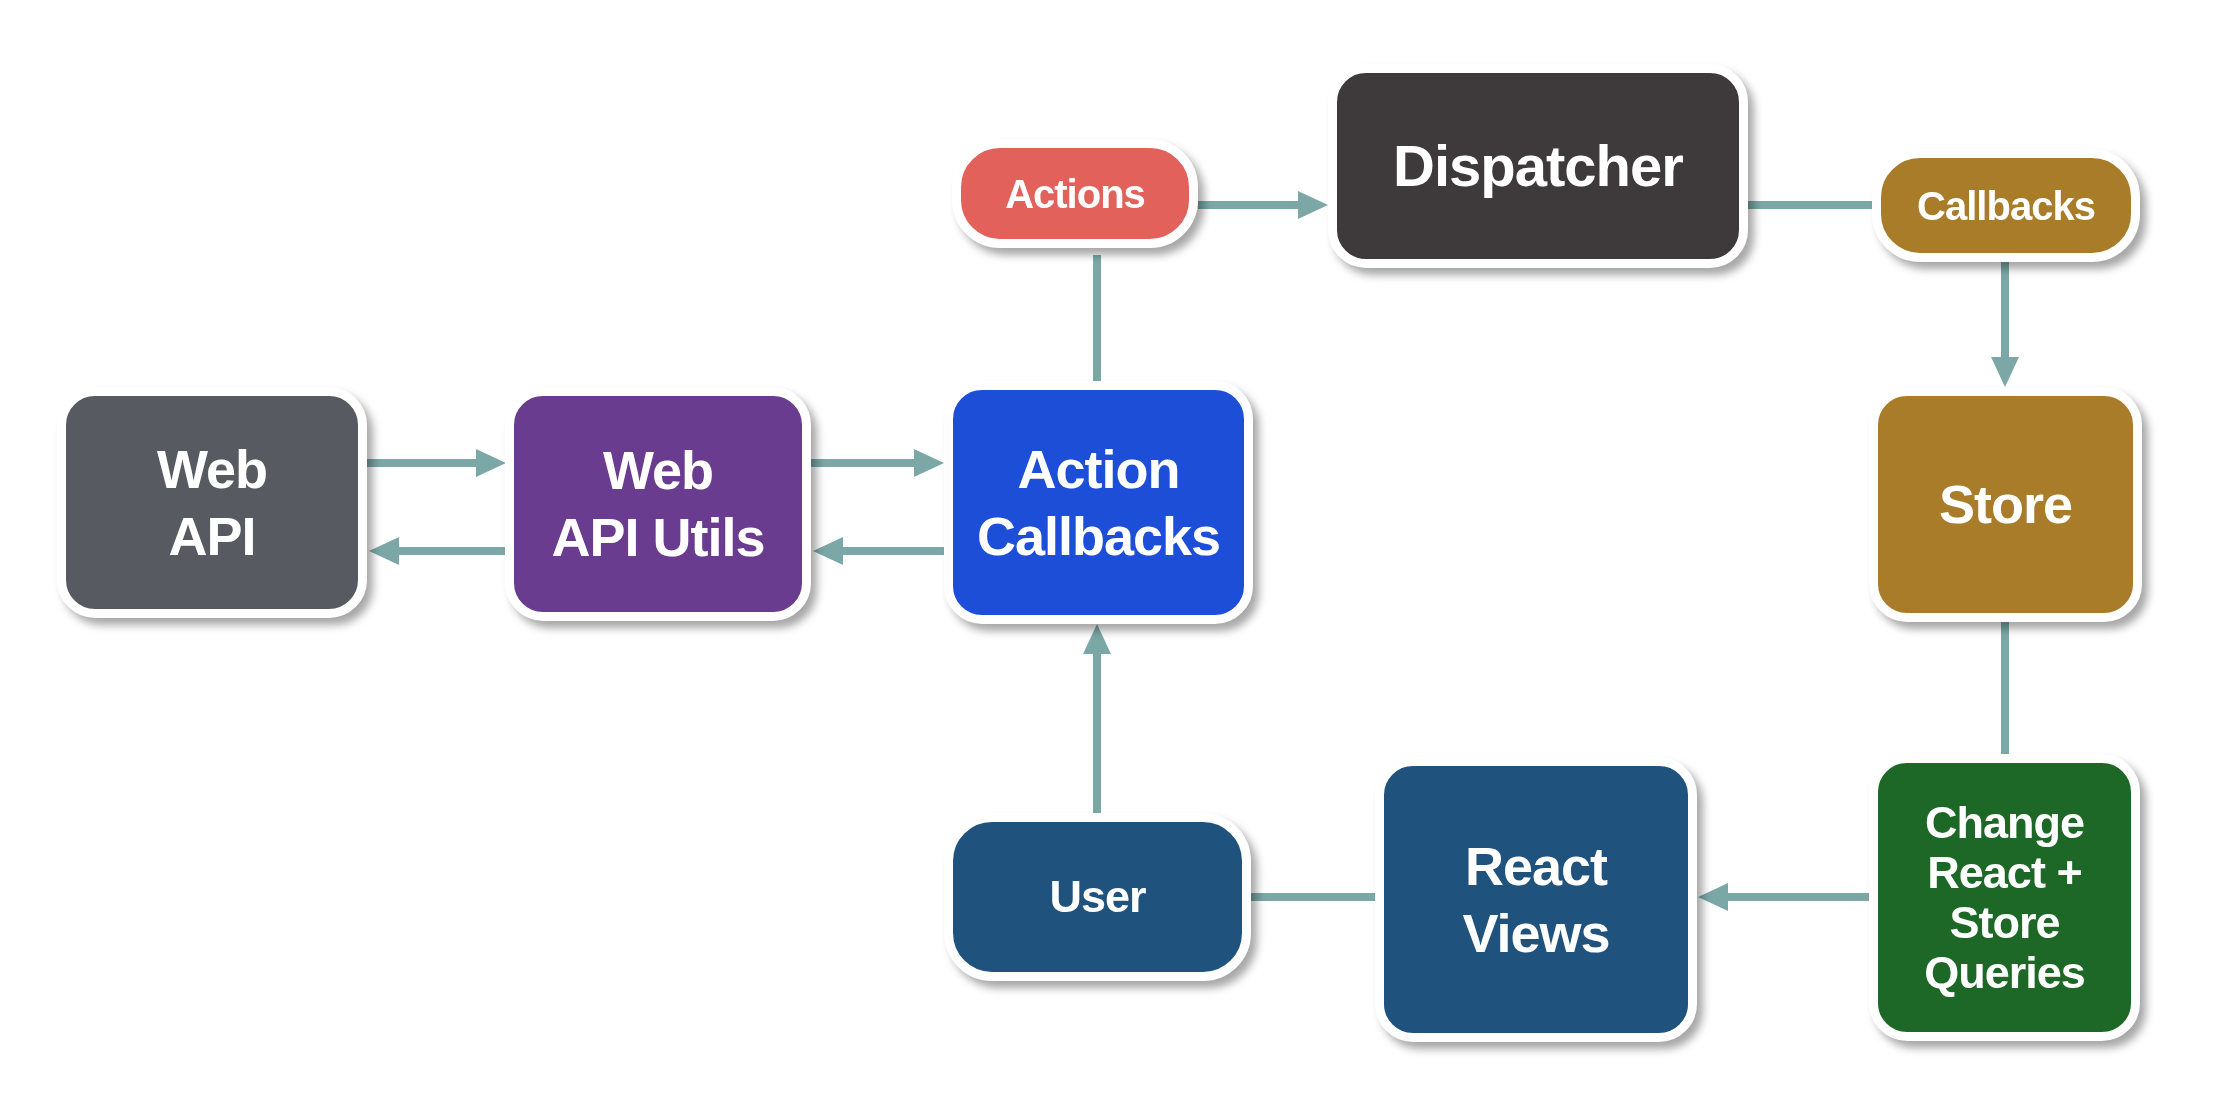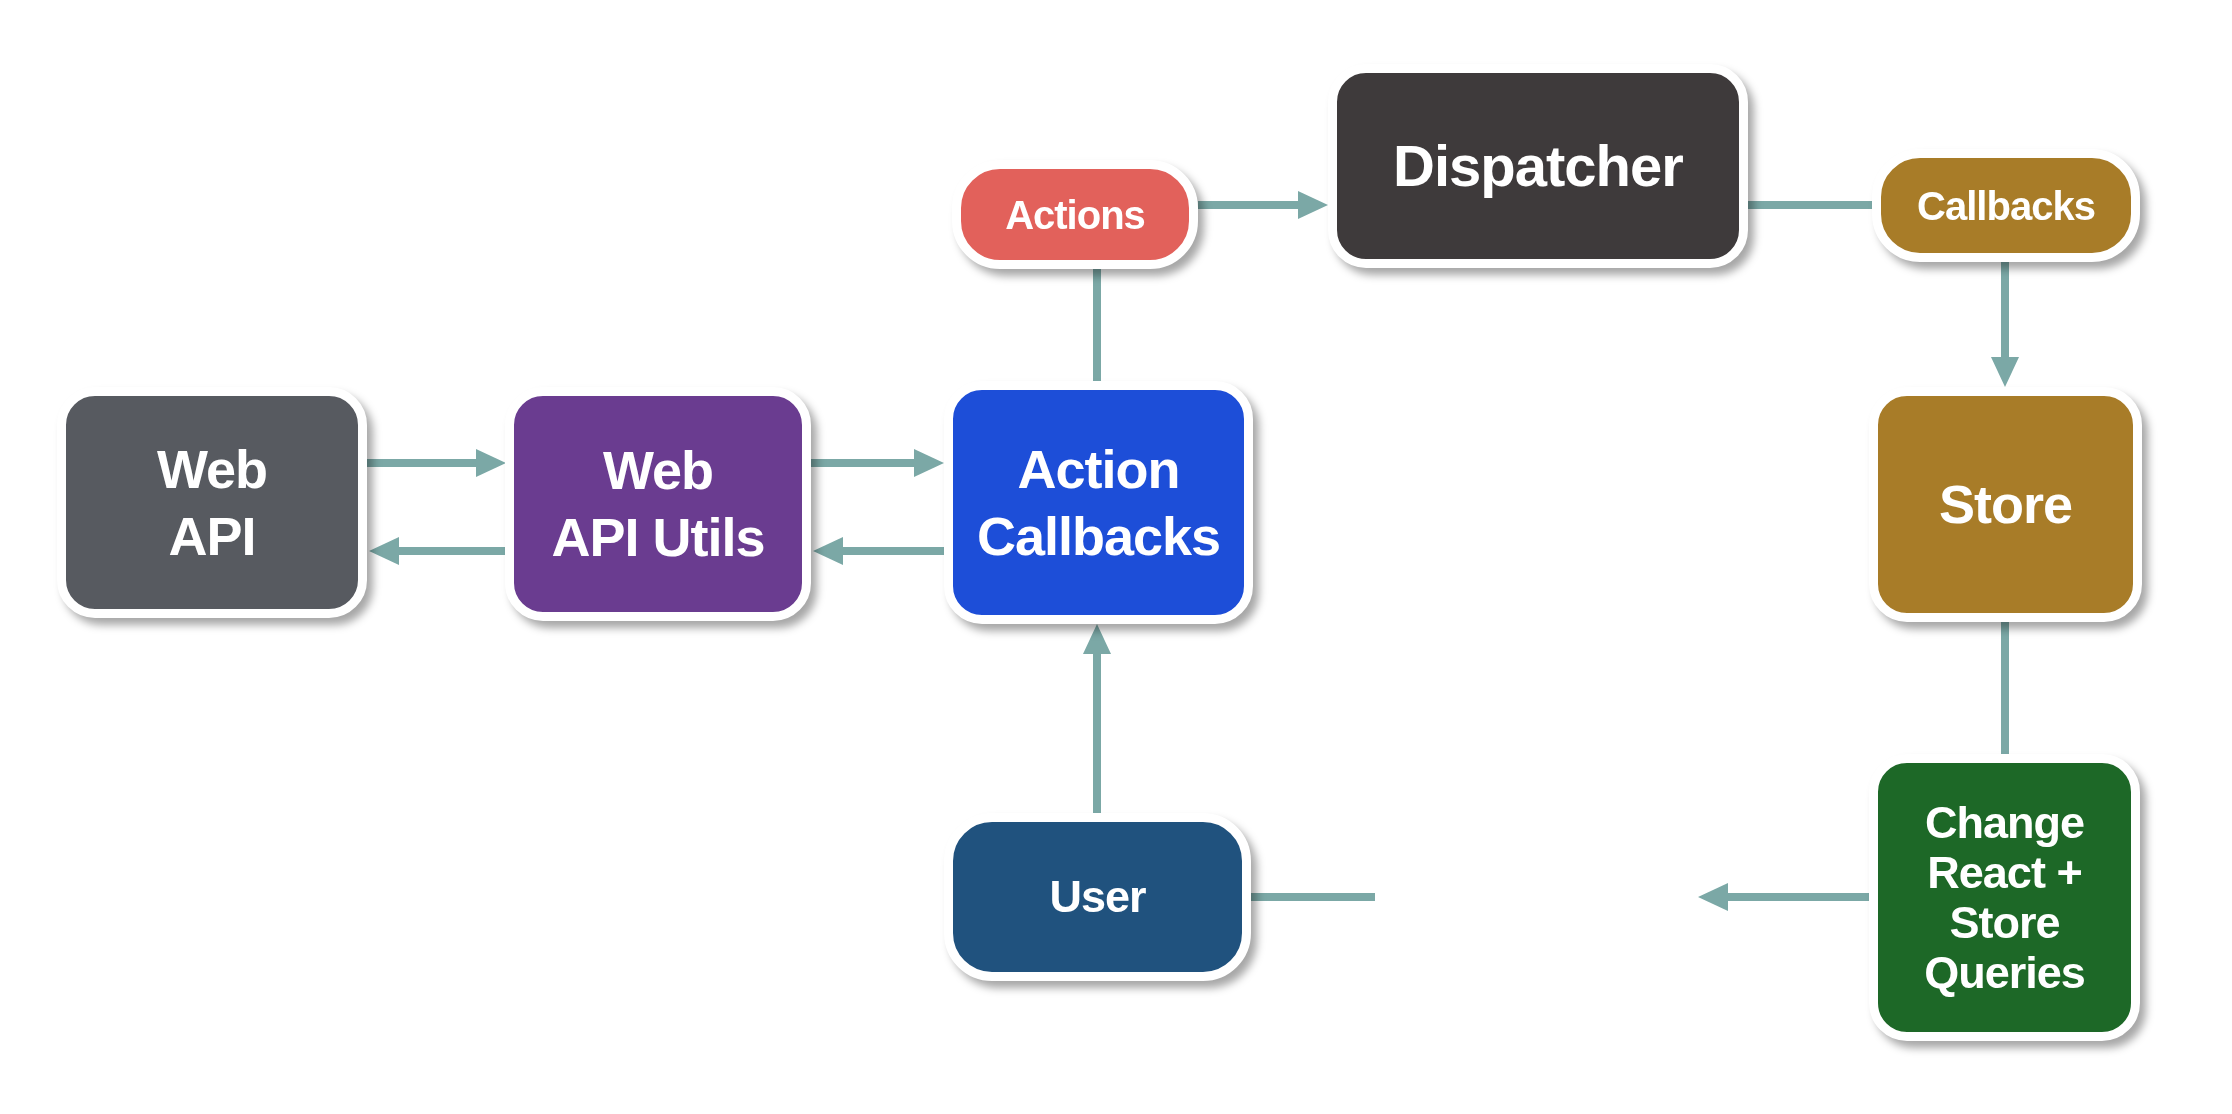--- a/index.html
+++ b/index.html
@@ -86,21 +86,21 @@
   <div class="node r-big fs-lg" style="left: 505px; top: 387px; width: 306px; height: 234px; background-color: rgb(106, 60, 144);">
     <div>Web</div>
     <div>API Utils</div>
   </div>
 
   <div class="node r-big fs-lg" style="left: 944px; top: 381px; width: 309px; height: 243px; background-color: #1d4ed8;">
     <div>Action</div>
     <div>Callbacks</div>
   </div>
 
-  <div class="node r-pill fs-md" style="left: 952px; top: 160px; width: 246px; height: 109px; background-color: rgb(226, 97, 91);">
+  <div class="node r-pill fs-md" style="left: 952px; top: 139px; width: 246px; height: 109px; background-color: rgb(226, 97, 91);">
     <div>Actions</div>
   </div>
 
   <div class="node r-big fs-xl" style="left: 1328px; top: 64px; width: 420px; height: 204px; background-color: rgb(62, 58, 59);">
     <div>Dispatcher</div>
   </div>
 
   <div class="node r-pill fs-md" style="left: 1872px; top: 149px; width: 268px; height: 113px; background-color: rgb(168, 124, 40);">
     <div>Callbacks</div>
   </div>
@@ -109,18 +109,22 @@
     <div>Store</div>
   </div>
 
   <div class="node r-big fs-sm" style="left: 1869px; top: 754px; width: 271px; height: 287px; background-color: rgb(29, 104, 39);">
     <div>Change</div>
     <div>React +</div>
     <div>Store</div>
     <div>Queries</div>
   </div>
 
+  <div class="node r-big fs-lg" style="left: 1375px; top: 757px; width: 322px; height: 285px; background-color: rgb(32, 82, 126);">
+    <div>React</div>
+    <div>Views</div>
+  </div>
 
   <div class="node r-pill fs-sm" style="left: 944px; top: 813px; width: 307px; height: 168px; background-color: rgb(32, 82, 126);">
     <div>User</div>
   </div>
 
 </div>
 
 </body></html>

